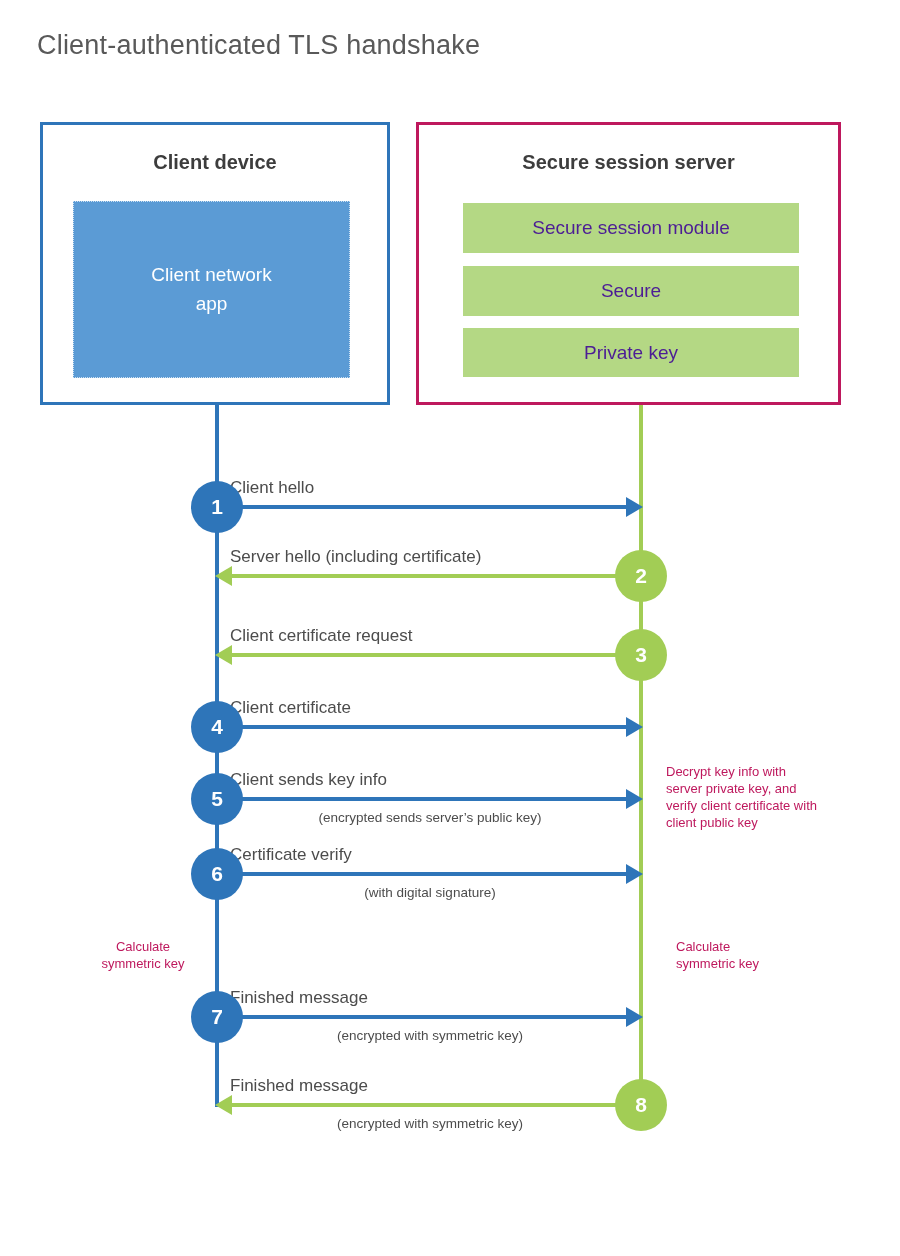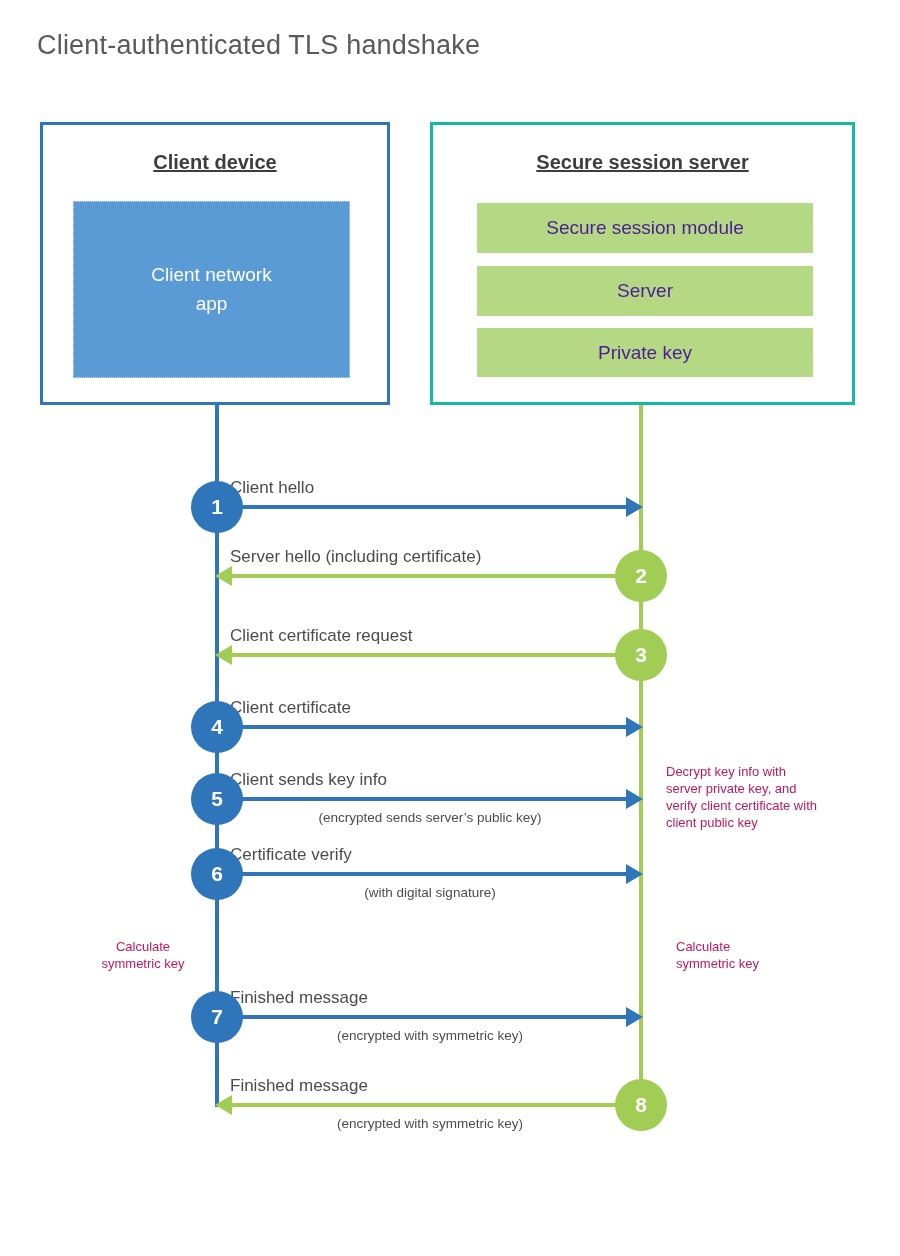--- a/index.html
+++ b/index.html
@@ -6,23 +6,23 @@
   html,body { width:900px; height:1256px; background:#ffffff;
     font-family:"Liberation Sans","DejaVu Sans",sans-serif; }
   #canvas { position:relative; width:900px; height:1256px; background:#fff; overflow:hidden; }
 
   .page-title { position:absolute; left:37px; top:30px; font-size:27px; font-weight:400;
     color:#595959; letter-spacing:0.2px; }
 
   
   .actor-box { position:absolute; top:122px; height:283px; background:#fff; }
   .client-box { left:40px; width:350px; border:3px solid #2e75b9; }
-  .server-box { left:430px; width:425px; border:3px solid #14b8a6; }
+  .server-box { left:416px; width:425px; border:3px solid #be185d; }
   .actor-title { position:absolute; top:26px; left:0; width:100%; text-align:center;
-    font-size:20px; font-weight:bold; color:#3d3d3d;text-decoration:underline; }
+    font-size:20px; font-weight:bold; color:#3d3d3d; }
 
   .client-app { position:absolute; left:30px; top:76px; width:277px; height:177px;
     background:#5b9bd5; border:1px dotted #cde0f2;
     display:flex; align-items:center; justify-content:center; }
   .client-app .app-label { max-width:150px; text-align:center; color:#ffffff;
     font-size:19px; line-height:1.5; }
 
   .server-bar { position:absolute; left:44px; width:336px; height:50px; background:#b4d884;
     display:flex; align-items:center; justify-content:center;
     color:#4c1d95; font-size:19px; }
@@ -79,21 +79,21 @@
   <div class="actor-box client-box">
     <div class="actor-title">Client device</div>
     <div class="client-app">
       <div class="app-label">Client network app</div>
     </div>
   </div>
 
   <div class="actor-box server-box">
     <div class="actor-title">Secure session server</div>
     <div class="server-bar bar-0">Secure session module</div>
-    <div class="server-bar bar-1">Server</div>
+    <div class="server-bar bar-1">Secure</div>
     <div class="server-bar bar-2">Private key</div>
   </div>
 
   <div class="lifeline blue"></div>
   <div class="lifeline green"></div>
 
   <div class="step s1 c-blue dir-right">
     <div class="msg-label">Client hello</div>
     <div class="arrow-line"></div>
     <div class="arrow-head"></div>

